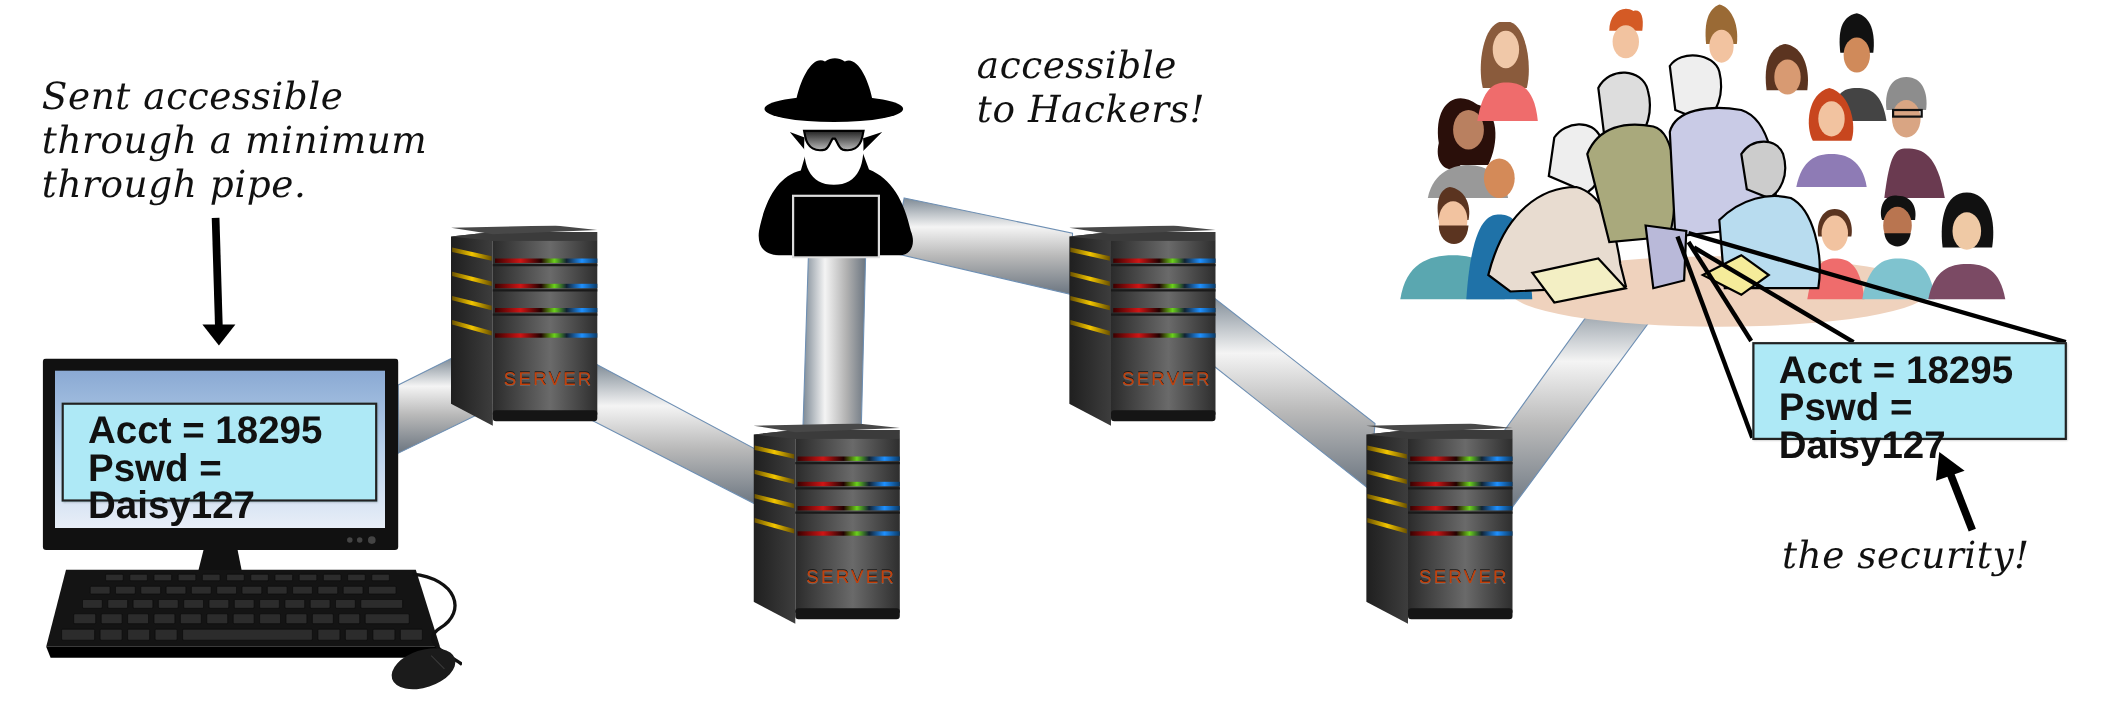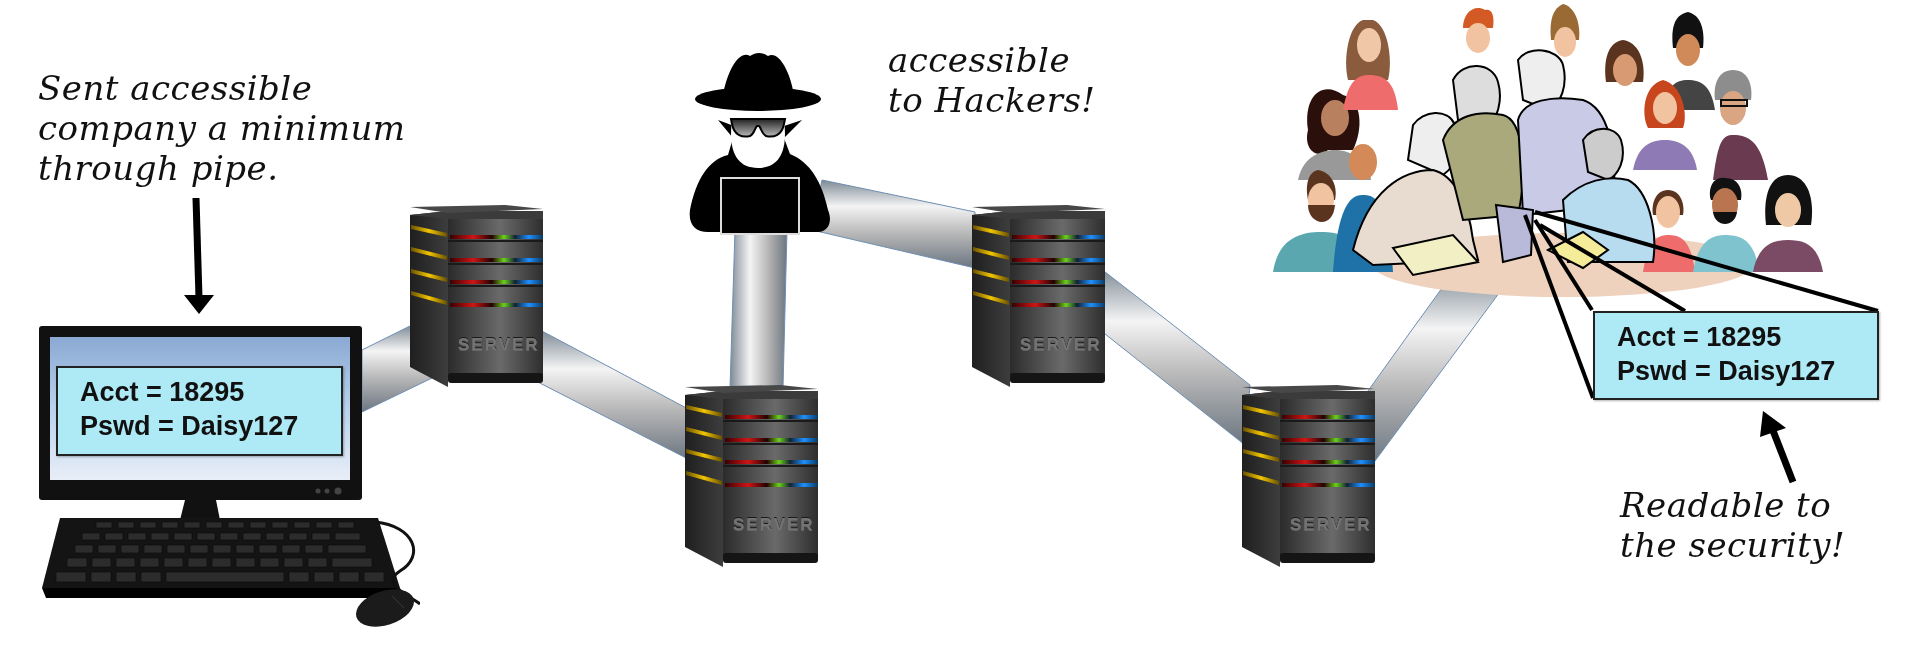--- a/index.html
+++ b/index.html
@@ -1,19 +1,19 @@
 <!DOCTYPE html>
 <html><head>
 <meta charset="utf-8">
 <style>
   html, body { margin: 0; padding: 0; background: #ffffff; }
   body { width: 1920px; height: 645px; position: relative; overflow: hidden; font-family: "DejaVu Sans", sans-serif; }
   .abs { position: absolute; }
   .hand { font-family: "DejaVu Serif", serif; font-style: italic; color: #111; font-size: 34px; line-height: 40px; letter-spacing: 0.5px; white-space: nowrap; }
-  .cred { position: absolute; background: #aee9f6; border: 2px solid #222; box-sizing: border-box; font-family: "Liberation Sans", sans-serif; font-weight: bold; color: #111; font-size: 27px; line-height: 34px; padding-left: 22px; padding-top: 7px; box-shadow: 1px 1px 2px rgba(0,0,0,0.3); }
+  .cred { position: absolute; background: #aee9f6; border: 2px solid #222; box-sizing: border-box; font-family: "Liberation Sans", sans-serif; font-weight: bold; color: #111; font-size: 35px; line-height: 34px; padding-left: 22px; padding-top: 7px; box-shadow: 1px 1px 2px rgba(0,0,0,0.3); }
   svg.layer { position: absolute; left: 0; top: 0; }
   .server-label { font-family: "Liberation Sans", sans-serif; }
 </style>
 </head>
 <body>
 
 <svg class="layer" width="1920" height="645">
   <defs>
     <linearGradient id="pipeGradA" x1="0" y1="0" x2="0" y2="1">
       <stop offset="0" stop-color="#7e8a95"></stop>
@@ -49,21 +49,21 @@
     <polygon points="1100,268 1250,385 1245,445 1100,330" fill="url(#pipeGradA)" stroke="#6e8fb3" stroke-width="1"></polygon>
   </g>
 
   <g>
     <polygon points="1365,395 1455,270 1505,285 1372,465" fill="url(#pipeGradA)" stroke="#6e8fb3" stroke-width="1"></polygon>
   </g>
 </svg>
 
 <div class="abs hand" style="left:38px; top:68px;">
   <div>Sent accessible</div>
-  <div>company a minimum</div>
+  <div>through a minimum</div>
   <div>through pipe.</div>
 </div>
 
 <svg class="layer" width="1920" height="645" style="pointer-events:none">
   <line x1="196" y1="198" x2="199" y2="298" stroke="#000" stroke-width="7"></line>
   <polygon points="184,295 214,295 199,314" fill="#000"></polygon>
 </svg>
 
 <div class="abs" style="left:20px; top:326px; width:400px; height:310px;">
   <svg width="400" height="310">
@@ -174,21 +174,21 @@
   <span class="abs server-label srvlbl">SERVER</span>
 </div>
 <div class="abs" style="left:1242px; top:385px;">
   <svg width="135" height="185">
       <use href="#srv"></use>
     </svg>
   <span class="abs server-label srvlbl">SERVER</span>
 </div>
 
 <style>
-  .srvlbl { left: 48px; top: 130px; font-size: 17px; letter-spacing: 2px; color: #737373; text-shadow: 0 1px 0 #666, 0 -1px 0 #1a1a1a; font-weight: bold; }
+  .srvlbl { left: 48px; top: 130px; font-size: 17px; letter-spacing: 2px; color: #c2410c; text-shadow: 0 1px 0 #666, 0 -1px 0 #1a1a1a; font-weight: normal; }
 </style>
 
 <svg width="0" height="0" style="position:absolute">
   <defs>
     <linearGradient id="srvFront" x1="0" y1="0" x2="1" y2="0">
       <stop offset="0" stop-color="#2b2b2b"></stop>
       <stop offset="0.55" stop-color="#6a6a6a"></stop>
       <stop offset="1" stop-color="#2e2e2e"></stop>
     </linearGradient>
     <linearGradient id="srvSide" x1="0" y1="0" x2="1" y2="0">
@@ -355,15 +355,14 @@
   <div>Acct = 18295</div>
   <div>Pswd = Daisy127</div>
 </div>
 
 <svg class="layer" width="1920" height="645" style="pointer-events:none">
   <line x1="1793" y1="482" x2="1772" y2="428" stroke="#000" stroke-width="7"></line>
   <polygon points="1763,411 1760,437 1786,428" fill="#000"></polygon>
 </svg>
 
 <div class="abs hand" style="left:1620px; top:485px;">
-  <div>Readable to</div>
   <div>the security!</div>
 </div>
 
 </body></html>

